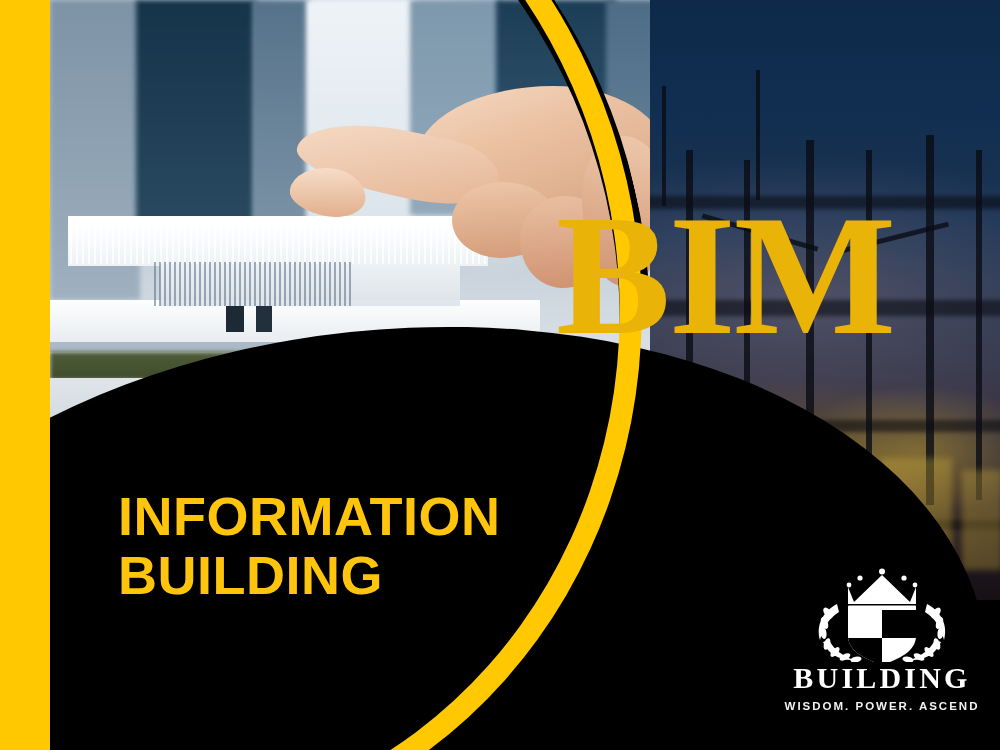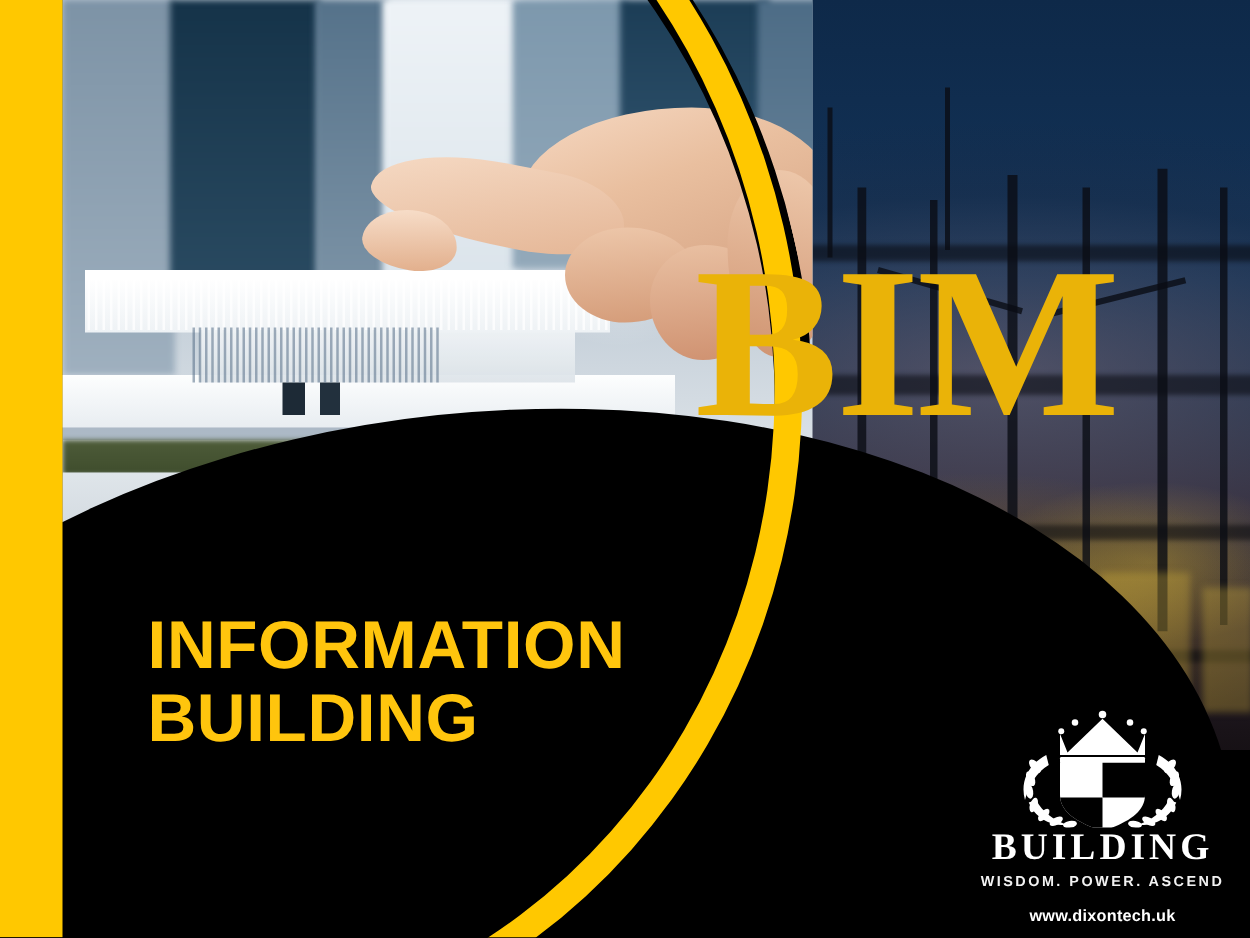--- a/index.html
+++ b/index.html
@@ -429,16 +429,15 @@
           <path d="M66 44 H134 V70 C134 84 120 92 100 99 C80 92 66 84 66 70 Z"></path>
         </clipPath>
         <g clip-path="url(#shclip)">
           <rect x="100" y="40" width="40" height="32" fill="#000000"></rect>
           <rect x="62" y="72" width="38" height="34" fill="#000000"></rect>
         </g>
       </g>
     </svg>
     <div class="logo-word">BUILDING</div>
     <div class="logo-tag">WISDOM.  POWER. ASCEND</div>
-    <div class="logo-url">www.dixontech.uk</div>
   </div>
 
 </div>
 
 </body></html>

